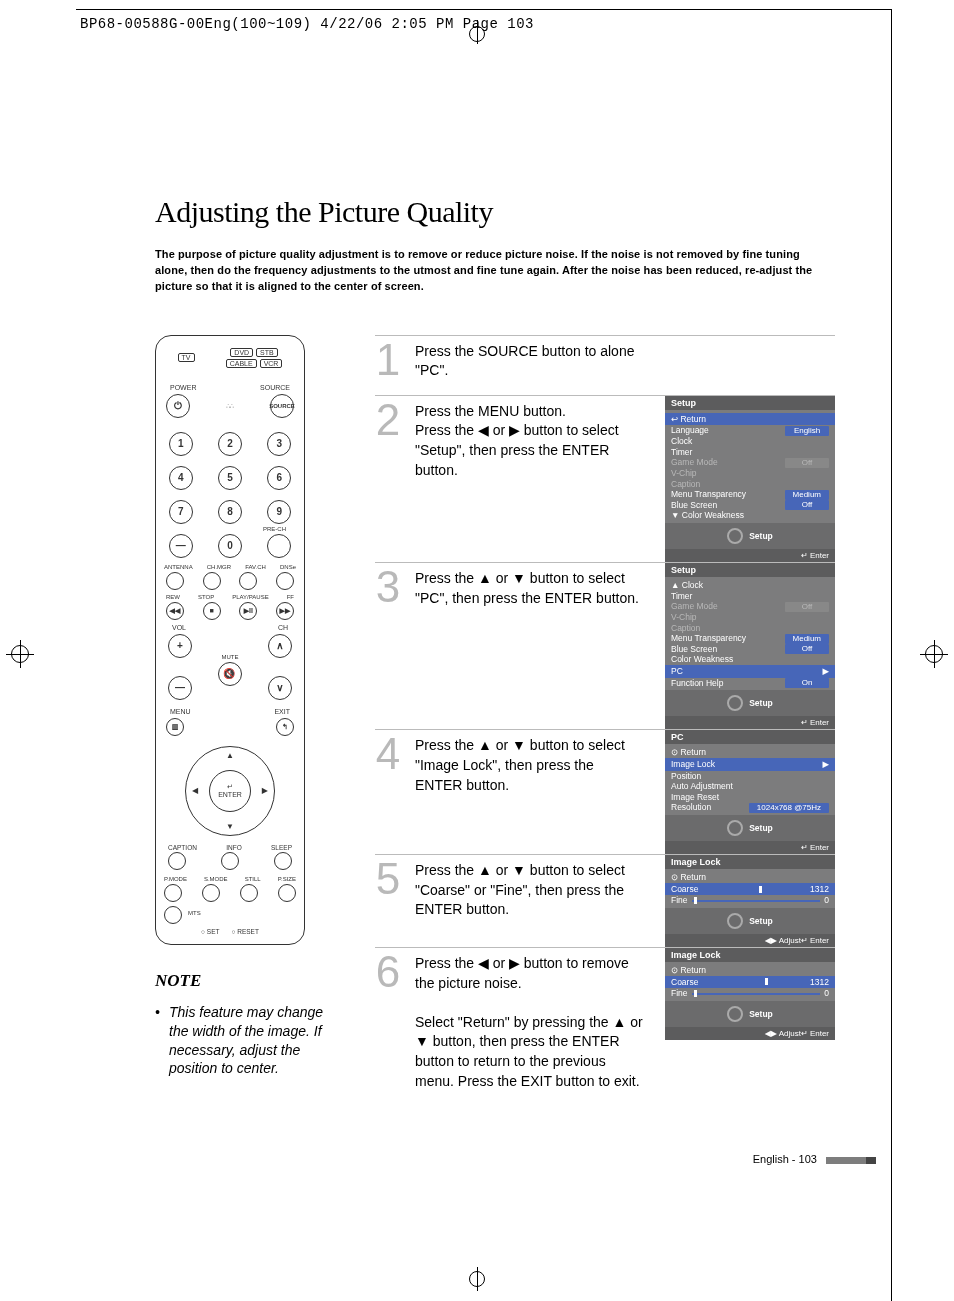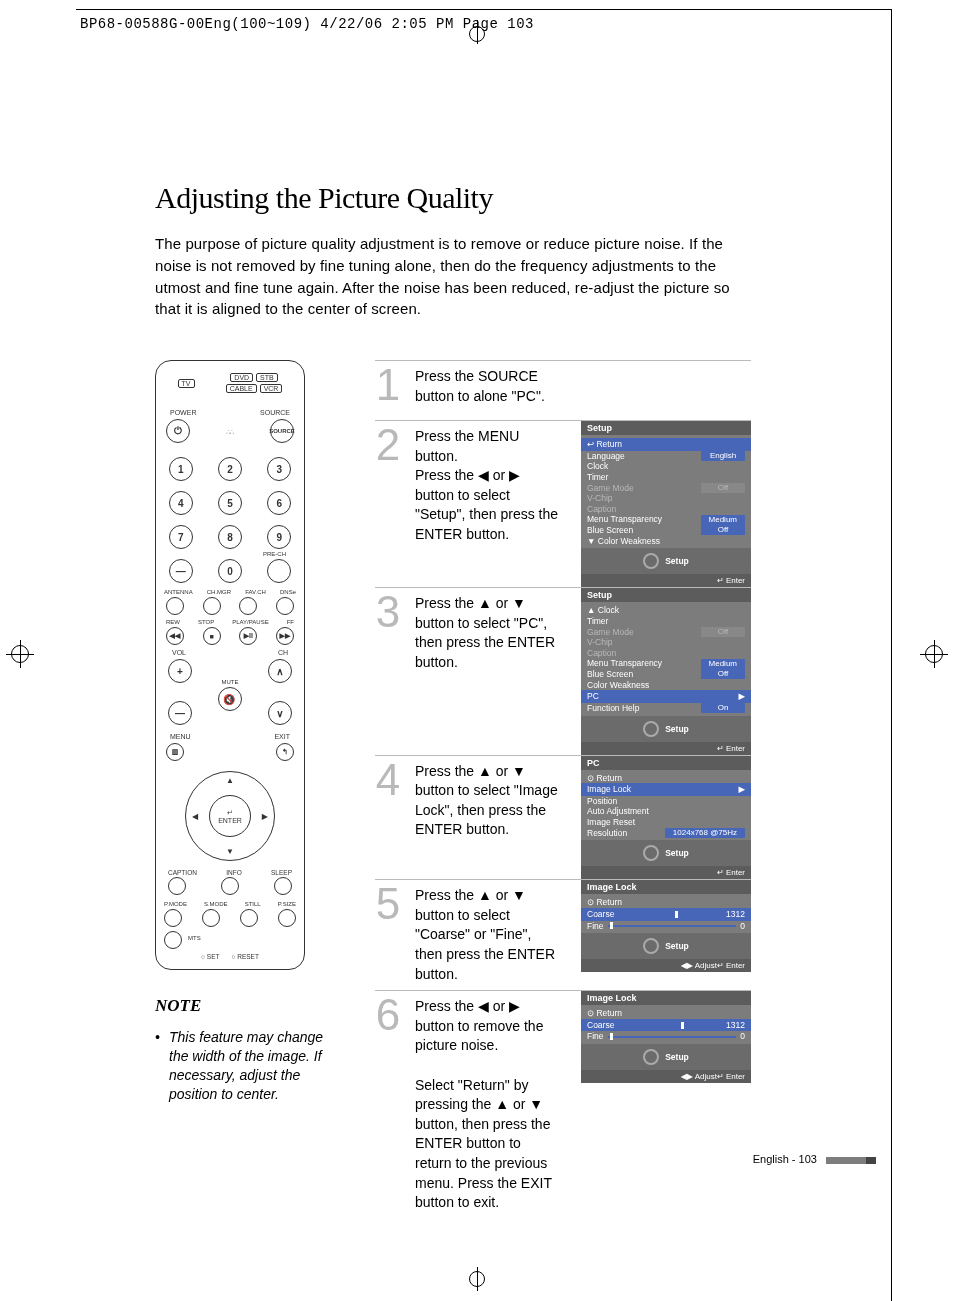--- a/index.html
+++ b/index.html
@@ -17,23 +17,23 @@
   .crop-mark-bot-c { position:absolute; left:50%; bottom:14px; width:16px; height:16px; border:1px solid #000; border-radius:50%; transform:translateX(-50%); }
   .side-reg-l { position:absolute; left:6px; top:640px; }
   .side-reg-r { position:absolute; right:6px; top:640px; }
   .reg { width:28px; height:28px; }
   .reg .c { width:18px;height:18px;border:1px solid #000;border-radius:50%;position:absolute;left:5px;top:5px;}
   .reg .h { width:28px;height:1px;background:#000;position:absolute;top:14px;}
   .reg .v { width:1px;height:28px;background:#000;position:absolute;left:14px;}
   .rule-top { position:absolute; left:76px; right:62px; top:9px; border-top:0.5px solid #000; }
   .rule-r { position:absolute; right:62px; top:9px; bottom:0; border-left:0.5px solid #000; }
   .header-slug { position:absolute; left:80px; top:16px; font-family:"Courier New",monospace; font-size:14px; letter-spacing:0.5px;}
-  .page { position:absolute; left:155px; top:181px; width:596px; }
+  .page { position:absolute; left:155px; top:195px; width:680px; }
   h1 { font-family: Georgia, "Times New Roman", serif; font-size:30px; font-weight:400; margin-bottom:18px; letter-spacing:-0.5px;}
-  .intro { font-size:15px; line-height:1.45; font-family: "Helvetica Neue", Arial, sans-serif; font-weight:400; letter-spacing:0.1px;}
+  .intro { font-size:11px; line-height:1.45; font-family: "Helvetica Neue", Arial, sans-serif; font-weight:700; letter-spacing:0.1px;}
   .columns { display:flex; margin-top:40px; gap:40px;}
   .left-col { width:180px; flex:0 0 180px; }
   .right-col { flex:1; }
   .remote { width:150px; height:610px; border:1px solid #333; border-radius:16px; background:#fff; position:relative; font-size:8px; color:#333; margin-bottom:26px;}
   .remote .row { position:absolute; width:100%; display:flex; justify-content:space-around; align-items:center;}
   .rbtn { width:24px;height:24px;border:1px solid #333;border-radius:50%;display:flex;align-items:center;justify-content:center;font-size:10px;font-weight:bold;}
   .rbtn.s { width:18px;height:18px;font-size:7px;}
   .rbox { border:1px solid #333; padding:0 3px; font-size:7px; border-radius:2px;}
   .dpad { position:absolute; left:50%; top:410px; transform:translateX(-50%); width:90px; height:90px; border:1px solid #333; border-radius:50%; display:flex;align-items:center;justify-content:center;}
   .dpad-in { width:42px;height:42px;border:1px solid #333;border-radius:50%;display:flex;flex-direction:column;align-items:center;justify-content:center;font-size:7px;}

